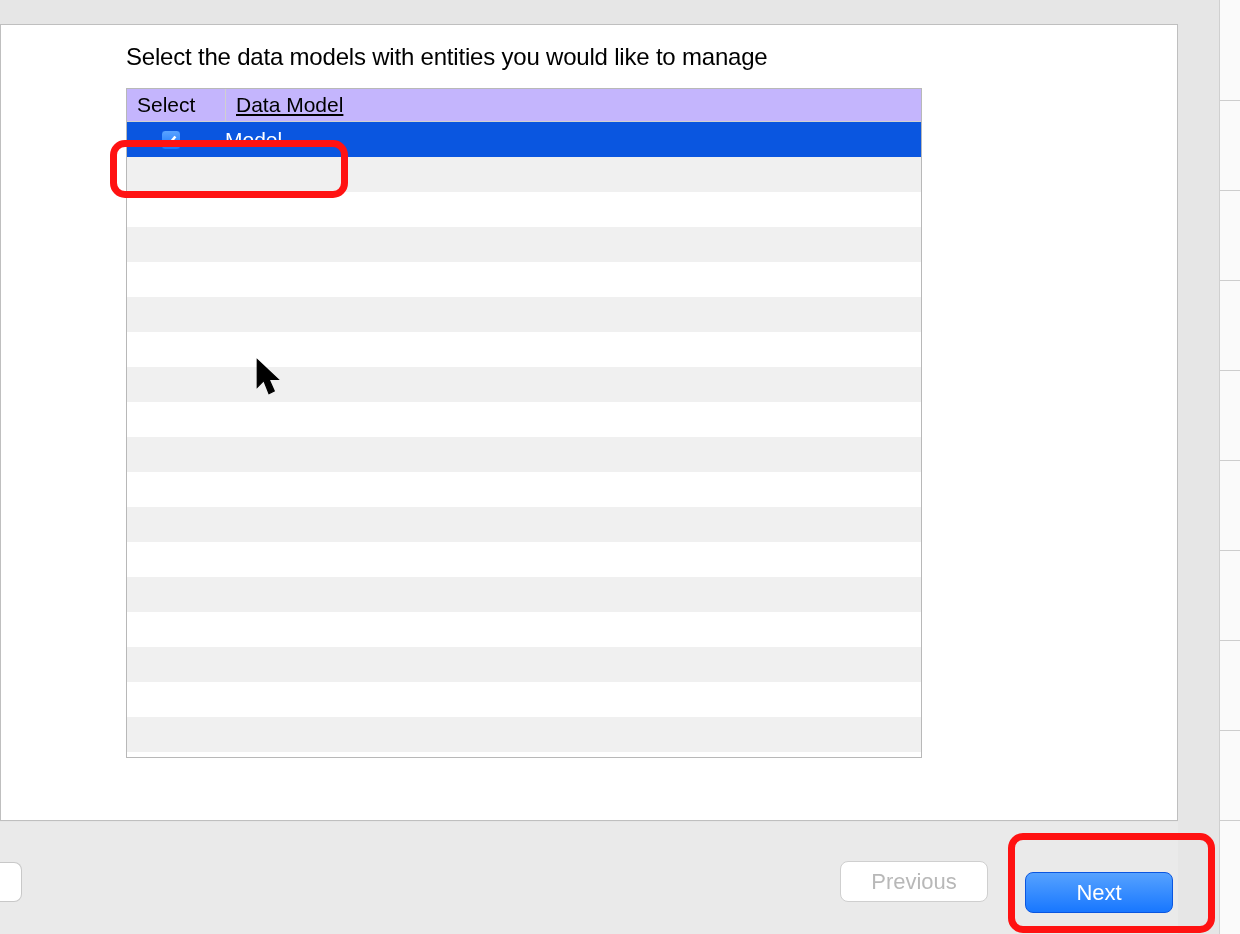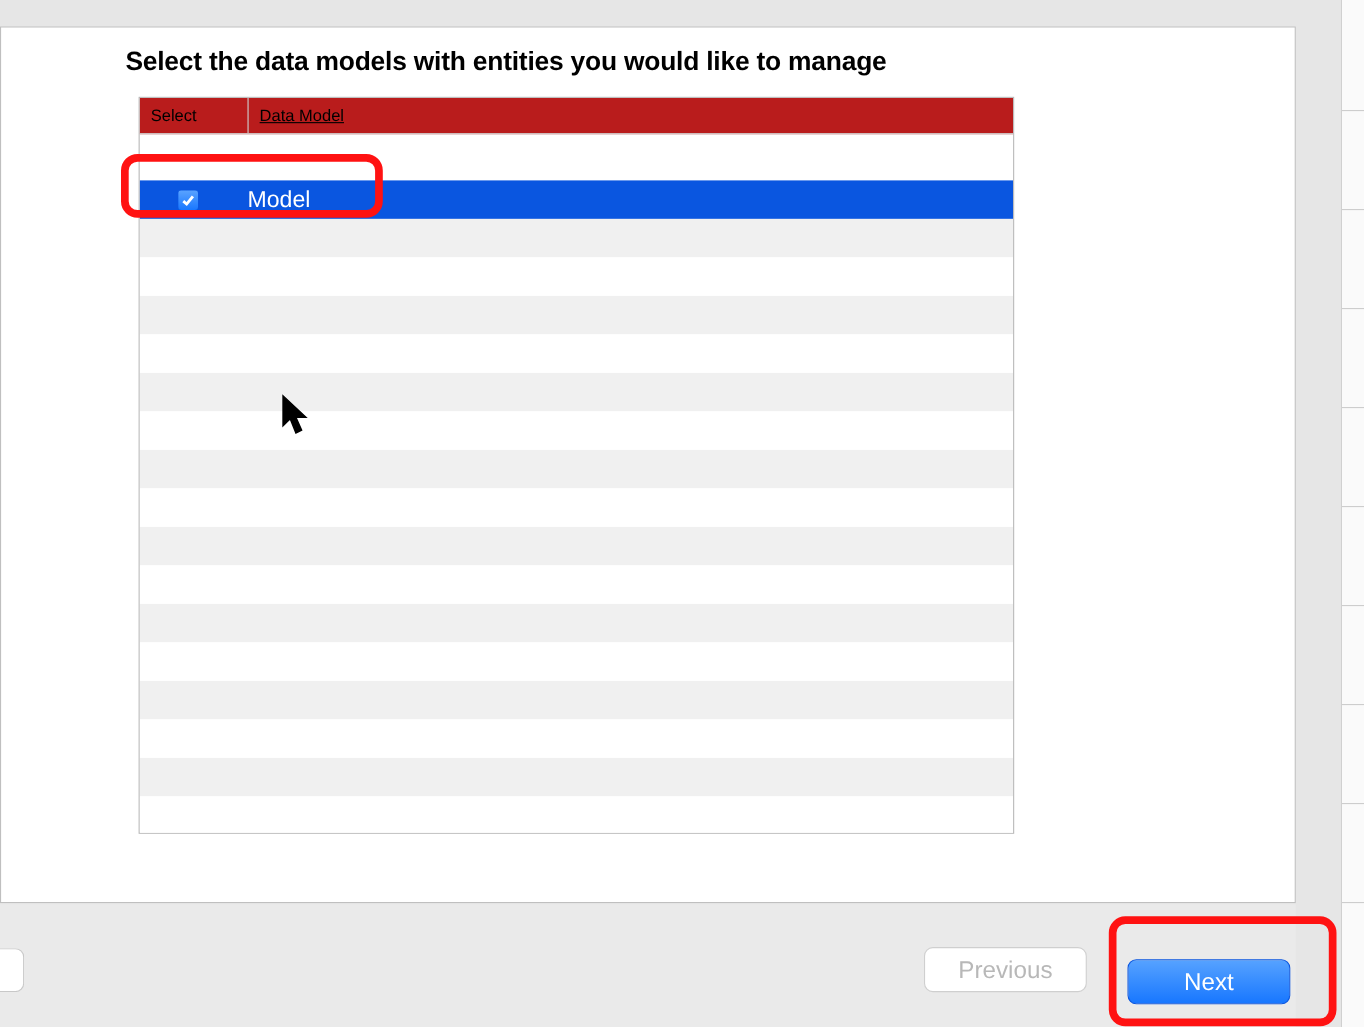--- a/index.html
+++ b/index.html
@@ -19,24 +19,24 @@
     top: 24px;
     width: 1178px;
     height: 797px;
     background: #ffffff;
     border: 1px solid #bfbfbf;
     box-sizing: border-box;
   }
 
   .heading {
     position: absolute;
-    left: 114px;
+    left: 126px;
     top: 43px;
     font-size: 24px;
-    font-weight: 700;
+    font-weight: 400;
     color: #000;
     letter-spacing: -0.2px;
     text-align: center;
   }
 
   
   .table-wrap {
     position: absolute;
     left: 126px;
     top: 88px;
@@ -45,22 +45,22 @@
     border: 1px solid #b8b8b8;
     background: #ffffff;
     box-sizing: border-box;
     overflow: hidden;
   }
 
   .table-header {
     position: relative;
     height: 32px;
     border-bottom: 1px solid #d0d0d0;
-    background: #b91c1c;
-    font-size: 15px;
+    background: #c4b5fd;
+    font-size: 21px;
     color: #000;
     display: flex;
   }
   .th-select {
     width: 88px;
     padding-left: 10px;
     border-right: 1px solid #d0d0d0;
     height: 100%;
     display: flex;
     align-items: center;
@@ -68,21 +68,20 @@
   .th-model {
     padding-left: 10px;
     height: 100%;
     display: flex;
     align-items: center;
     text-decoration: underline;
   }
 
   .table-body {
     position: relative;
-    margin-top: 42px;
   }
 
   .row {
     height: 35px;
     display: flex;
     align-items: center;
     font-size: 21px;
   }
   .row-even { background: #ffffff; }
   .row-odd  { background: #f0f0f0; }

